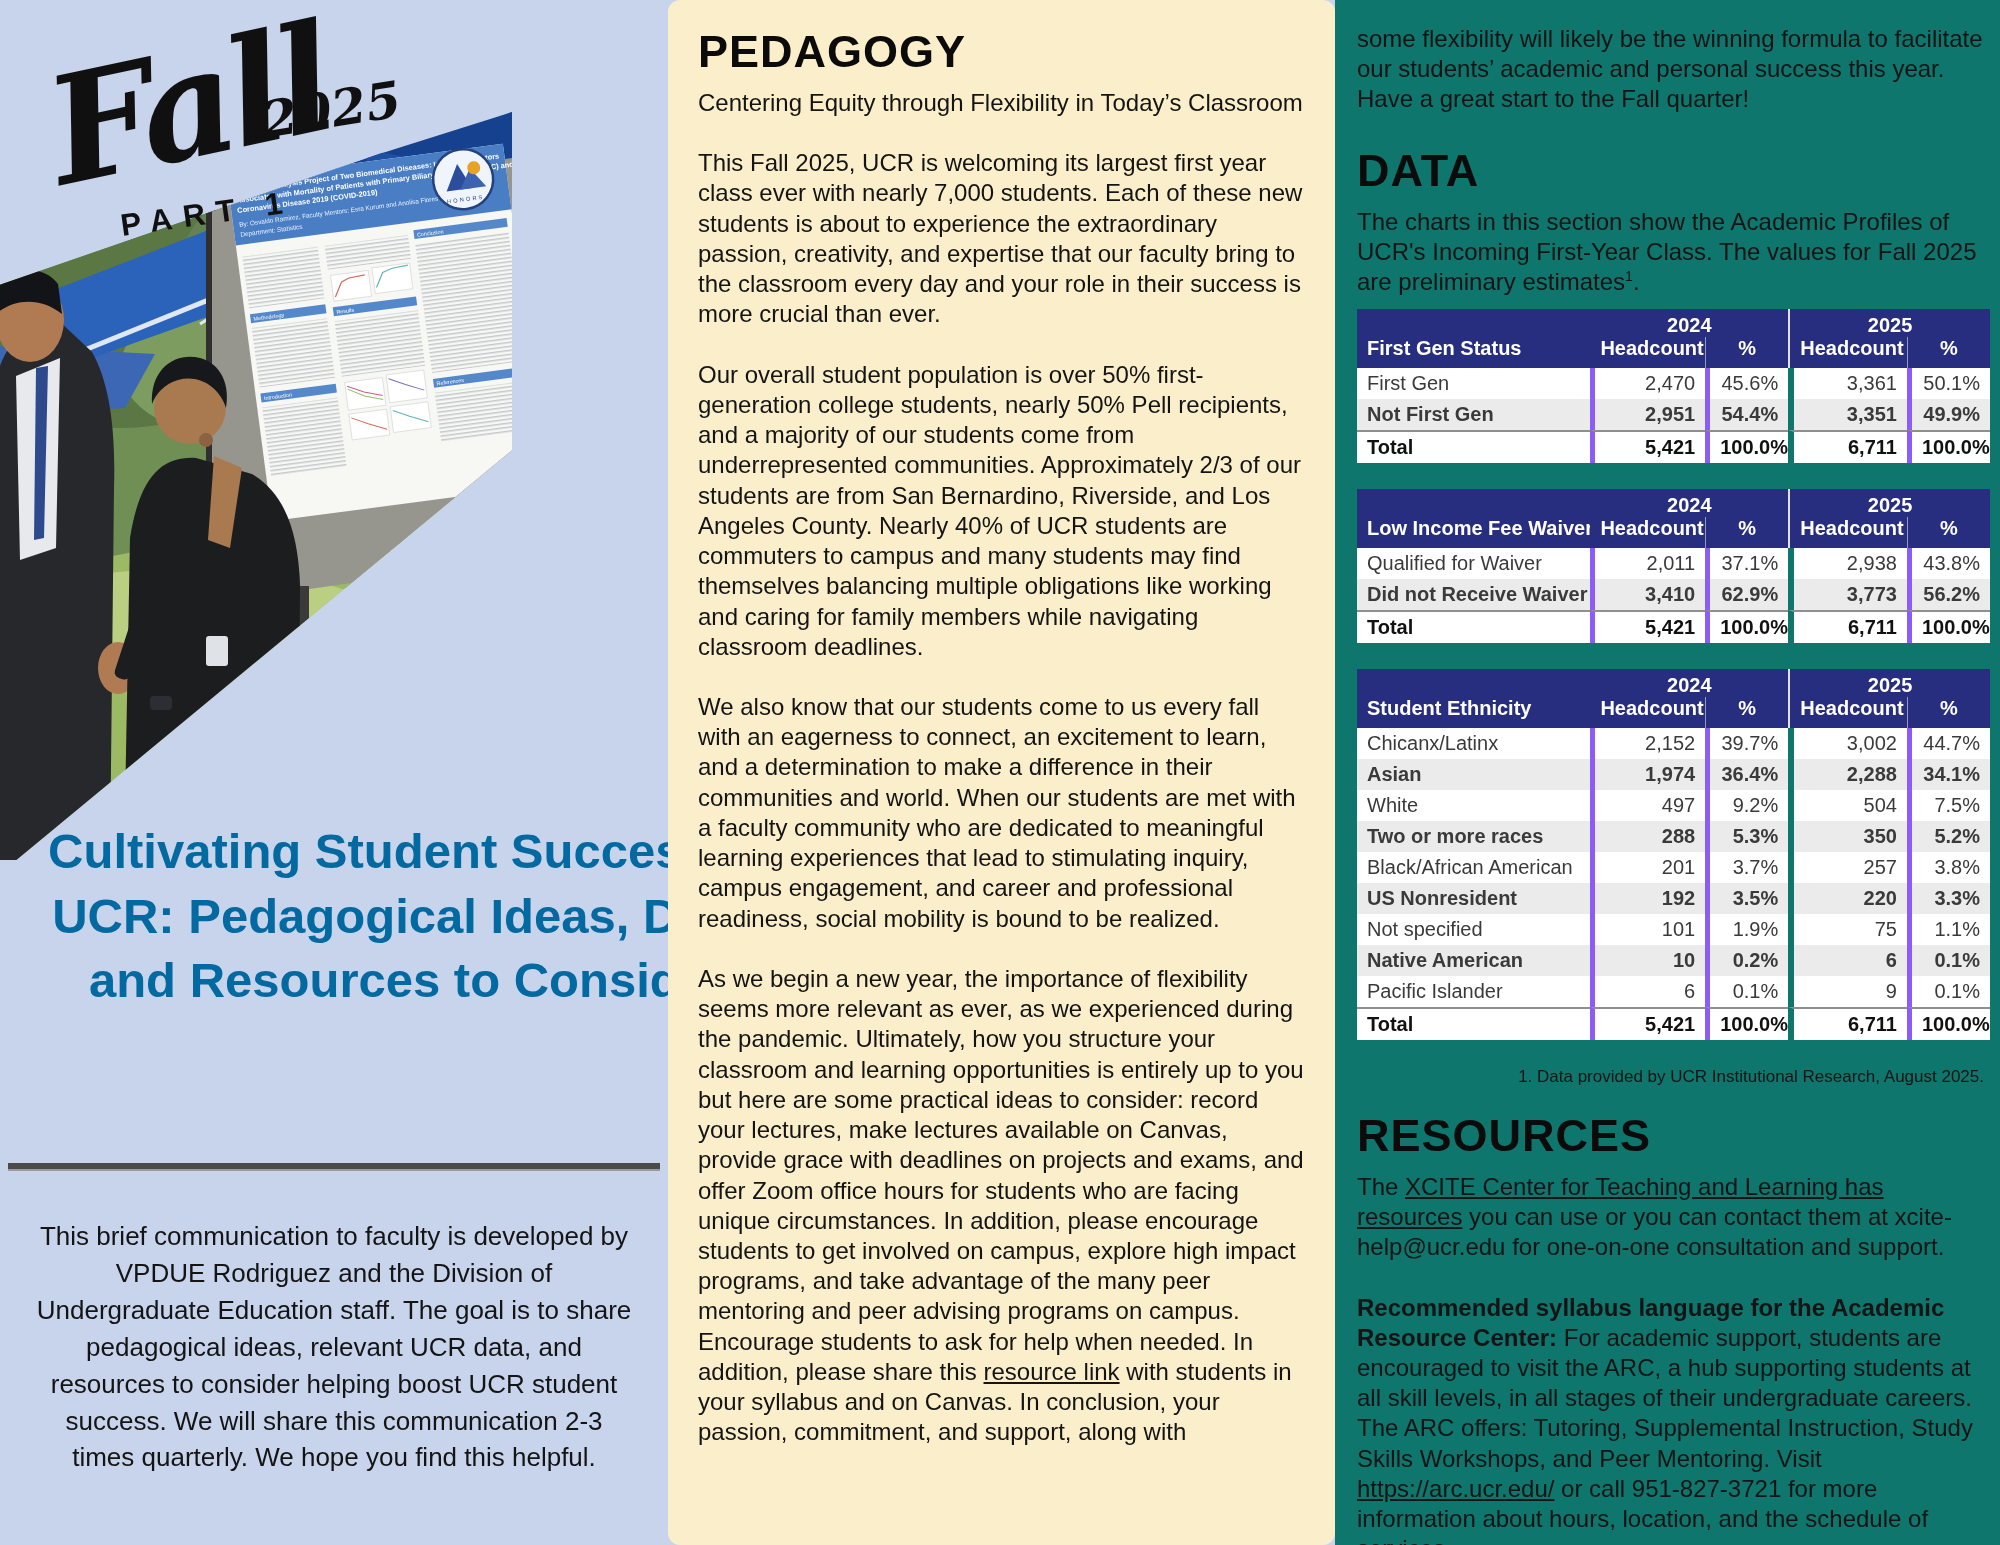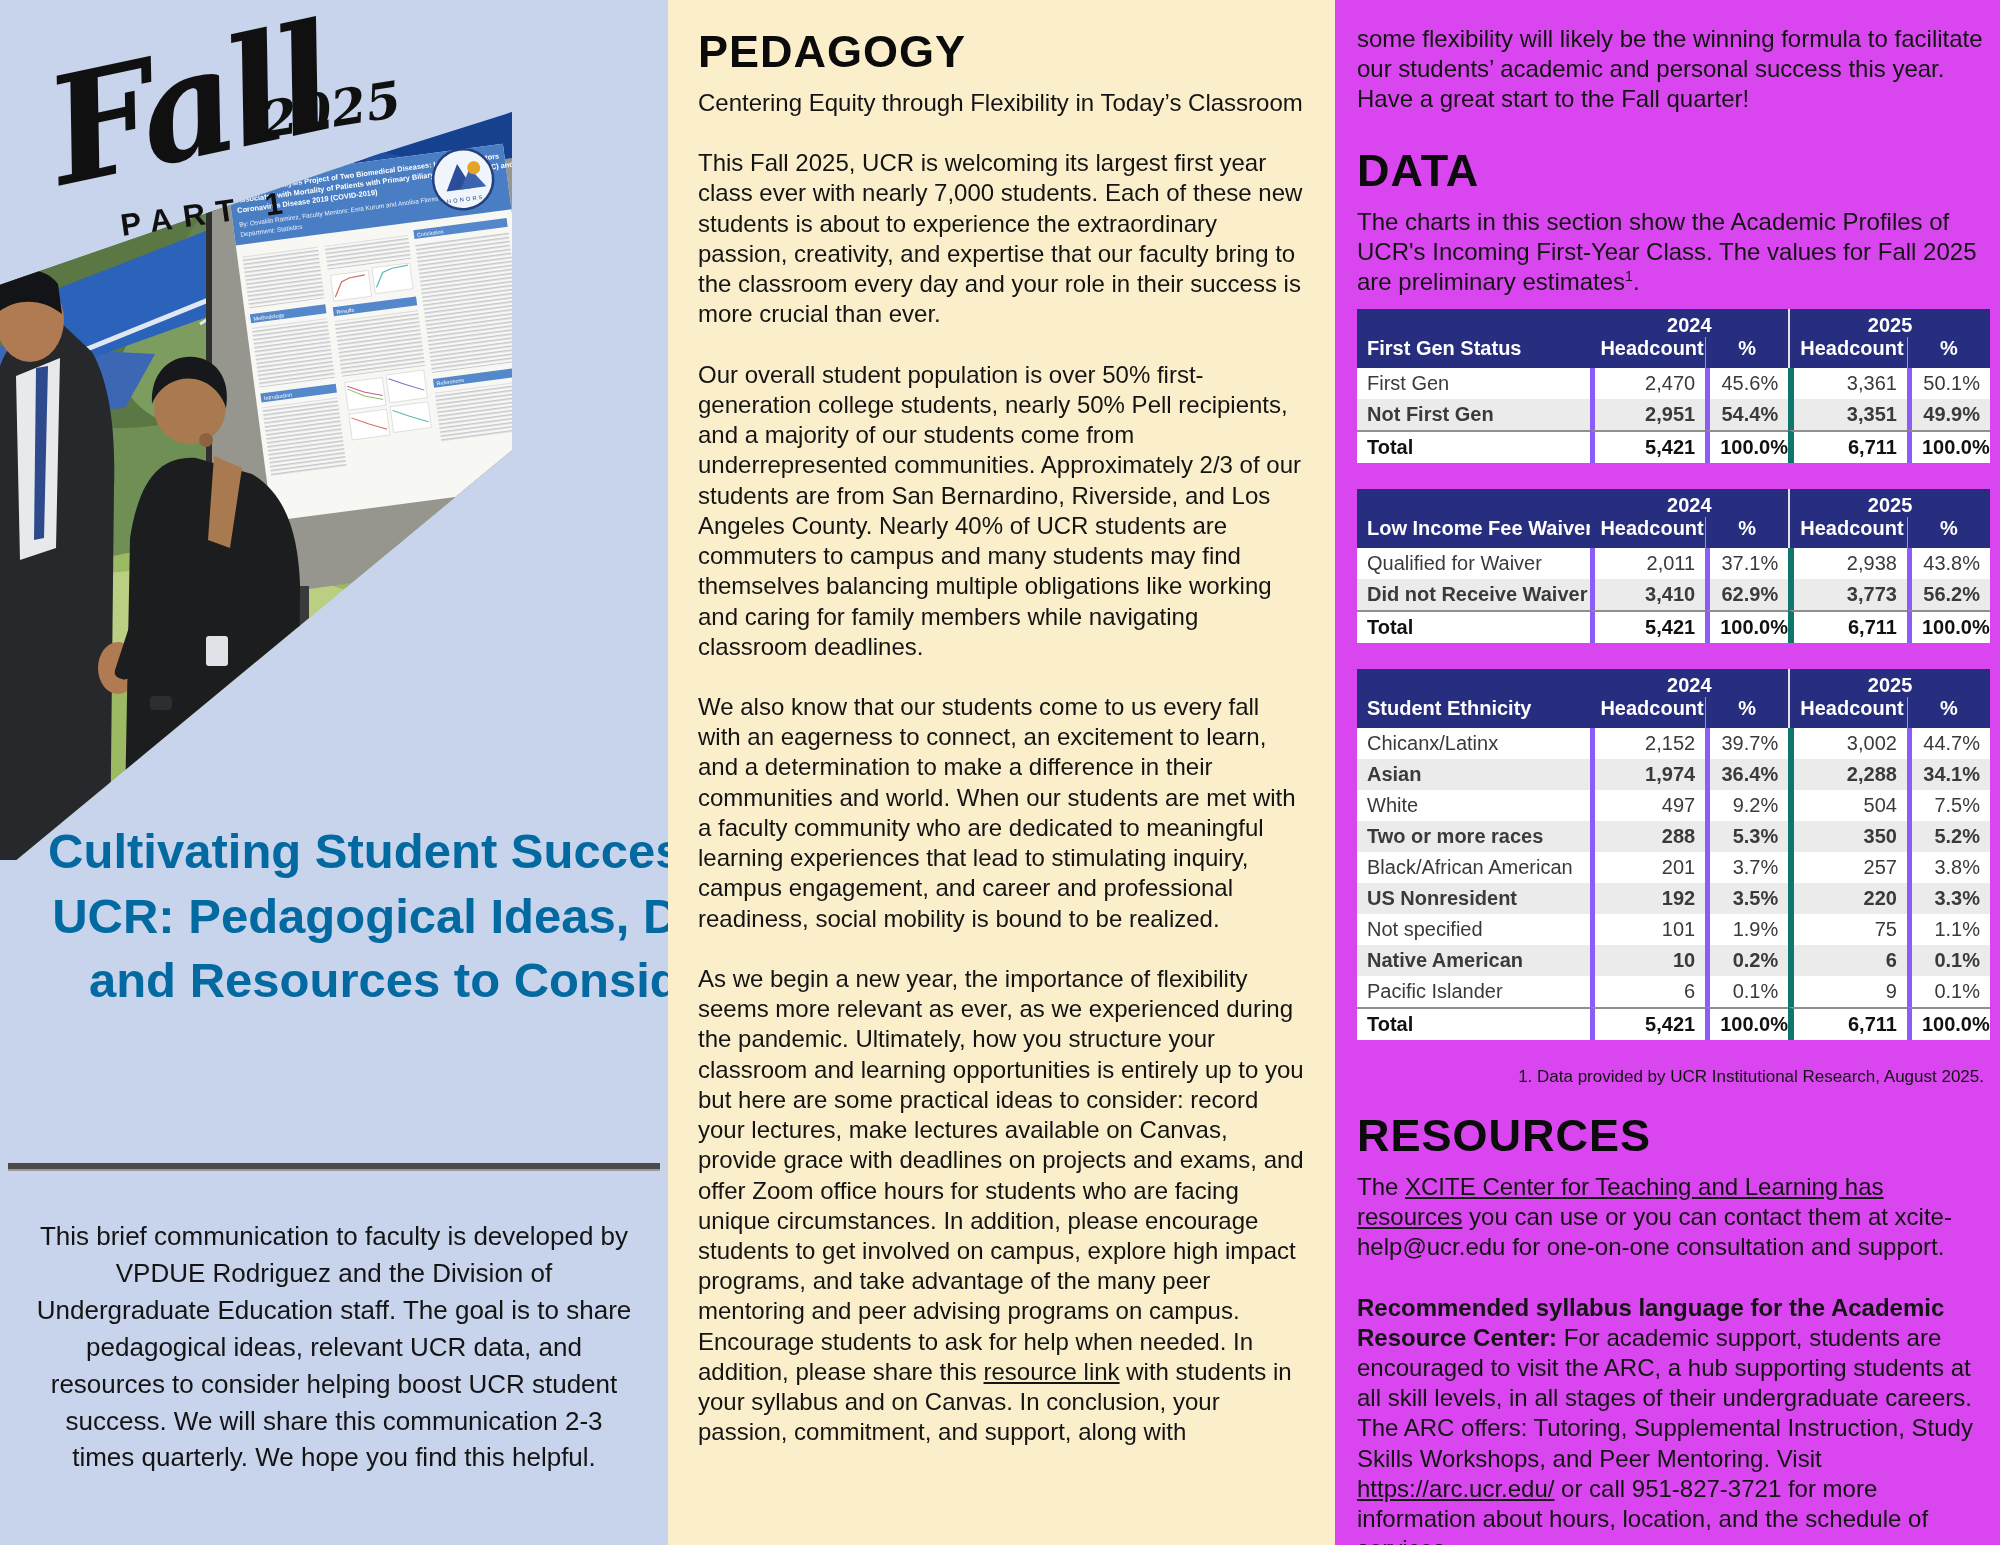--- a/index.html
+++ b/index.html
@@ -1,20 +1,20 @@
 <!DOCTYPE html>
 <html><head>
 <meta charset="utf-8">
 <style>
   html,body{margin:0;padding:0;}
   body{width:2000px;height:1545px;position:relative;font-family:"Liberation Sans",sans-serif;color:#151515;background:#c7d4ec;overflow:hidden;}
   .col{position:absolute;top:0;height:1545px;}
   .col-left{left:0;width:668px;background:#c7d4ec;}
-  .col-mid{left:668px;width:667px;background:#fbeecb;box-sizing:border-box;padding:26px 28px 0 30px;}
-  .col-right{left:1335px;width:665px;background:#d946ef;box-sizing:border-box;padding:24px 16px 0 22px;}
+  .col-mid{left:668px;width:667px;background:#fbeecb;box-sizing:border-box;padding:26px 28px 0 30px;border-radius:12px;}
+  .col-right{left:1335px;width:665px;background:#0f766e;box-sizing:border-box;padding:24px 16px 0 22px;}
 
   
   .fall-script{position:absolute;left:48px;top:18px;font-family:"DejaVu Serif",serif;font-style:italic;font-weight:bold;font-size:148px;transform:rotate(-12deg);letter-spacing:-6px;color:#101010;}
   .fall-year{position:absolute;left:262px;top:80px;font-family:"DejaVu Serif",serif;font-style:italic;font-weight:bold;font-size:50px;transform:rotate(-9deg);color:#101010;}
   .part-label{position:absolute;left:120px;top:196px;font-weight:900;font-size:31px;letter-spacing:11px;transform:rotate(-8deg);color:#101010;}
   .photo{position:absolute;left:0;top:108px;width:512px;height:752px;clip-path:polygon(0 23.5%,100% 0,100% 45.5%,3.2% 100%,0 100%);}
   .photo svg{display:block;}
   .main-title{position:absolute;left:0;top:806px;width:789px;margin:13px;text-align:center;font-size:49px;font-weight:900;line-height:1.32;letter-spacing:0px;color:#0369a1;}
   .divider{position:absolute;left:8px;top:1163px;width:652px;height:6px;background:#4a4a4a;border-bottom:2px solid #9a9a9a;}
   .intro{position:absolute;left:34px;top:1218px;width:600px;margin:0;text-align:center;font-size:26px;line-height:1.42;color:#141414;}

